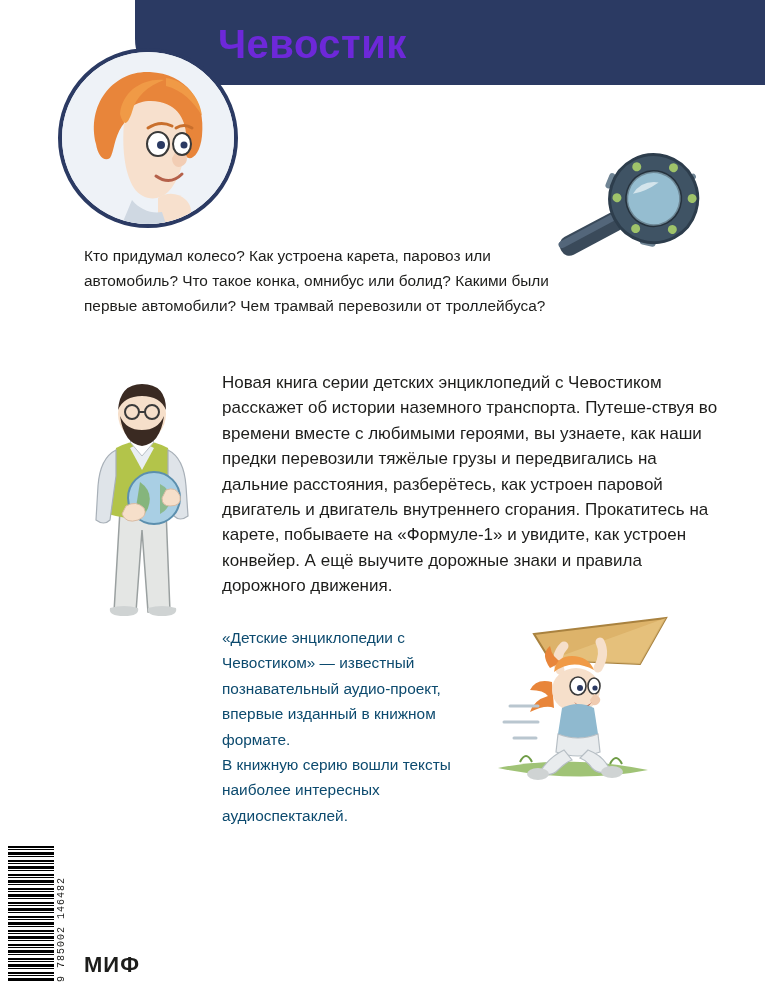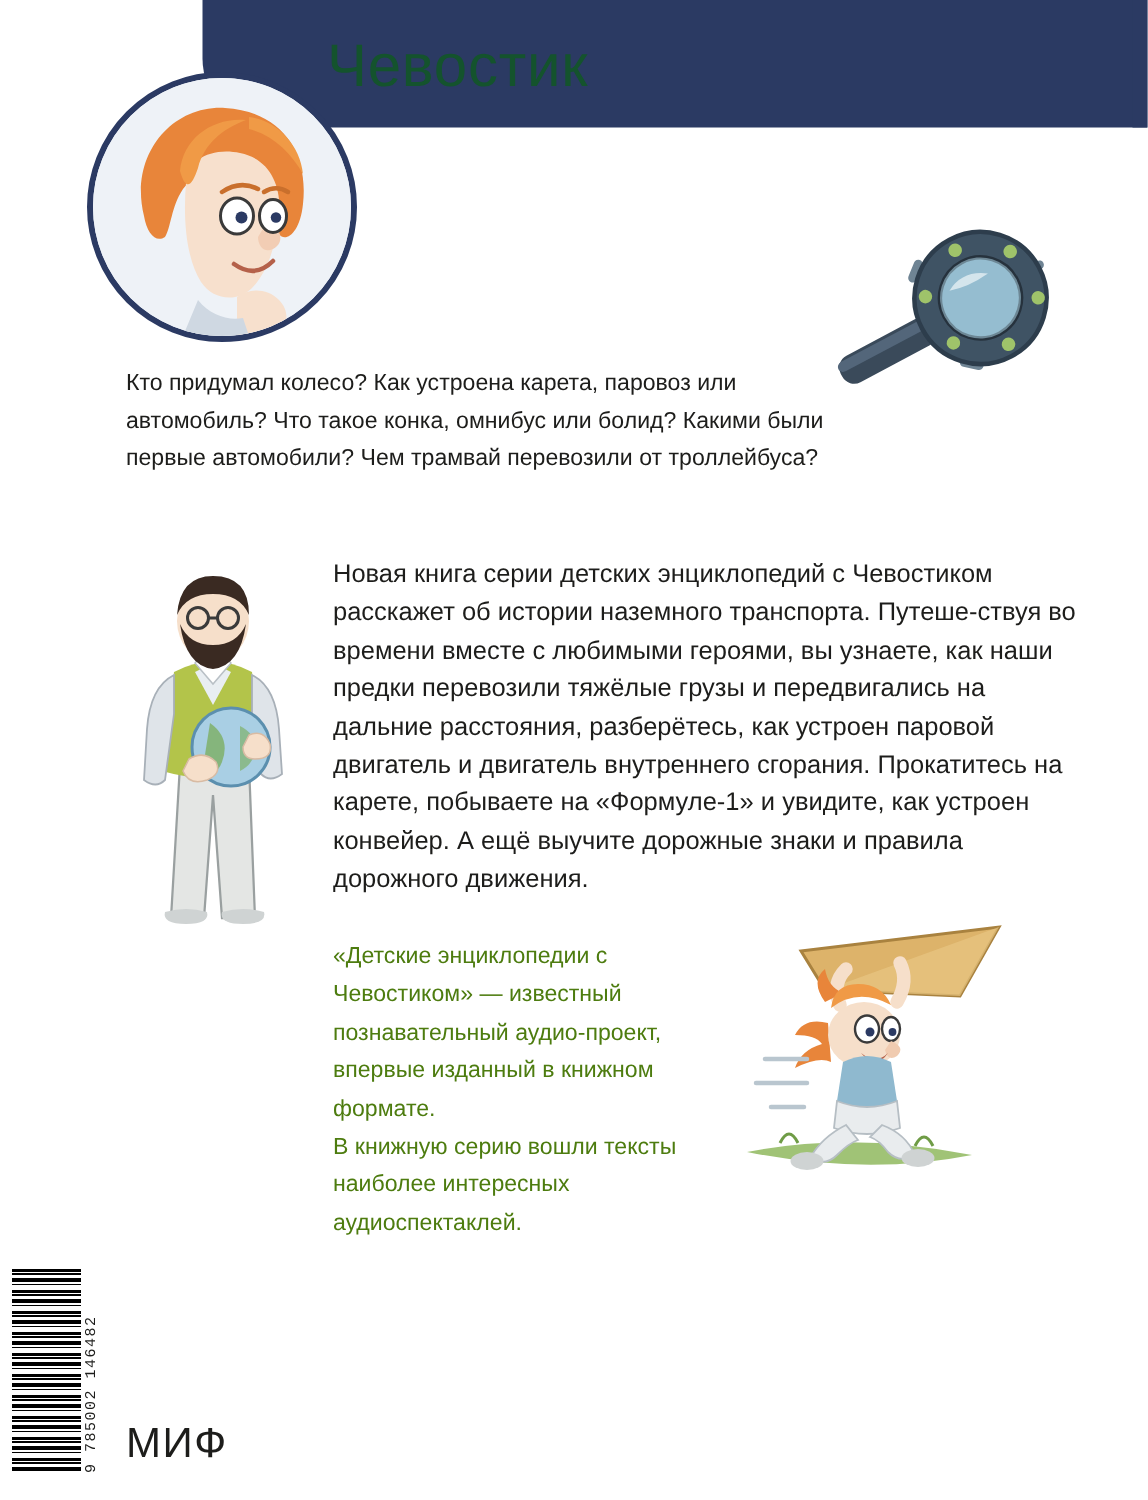--- a/index.html
+++ b/index.html
@@ -33,22 +33,22 @@
     right: -10px;
     width: 20px;
     height: 85px;
     background: #2b3a63;
   }
   .header-title {
     position: absolute;
     top: 22px;
     left: 218px;
     font-size: 40px;
-    font-weight: normal;
-    color: #14532d;
+    font-weight: bold;
+    color: #6d28d9;
     letter-spacing: 0.5px;
   }
 
   
   .hero-circle {
     position: absolute;
     top: 48px;
     left: 58px;
     width: 172px;
     height: 172px;
@@ -87,21 +87,21 @@
     line-height: 25.4px;
     color: #1d1d1b;
   }
   .series-text {
     position: absolute;
     top: 625px;
     left: 222px;
     width: 250px;
     font-size: 15.4px;
     line-height: 25.4px;
-    color: #4d7c0f;
+    color: #0c4a6e;
   }
 
   
   .professor {
     position: absolute;
     top: 370px;
     left: 62px;
     width: 160px;
     height: 250px;
   }
@@ -146,22 +146,22 @@
     writing-mode: vertical-rl;
     transform: rotate(180deg);
     white-space: nowrap;
   }
 
   
   .publisher-logo {
     position: absolute;
     left: 84px;
     bottom: 22px;
-    font-size: 28px;
-    font-weight: normal;
+    font-size: 22px;
+    font-weight: bold;
     letter-spacing: 1px;
     color: #1d1d1b;
   }
 </style>
 </head>
 <body>
 
 <div class="header-banner"></div>
 <div class="header-title">Чевостик</div>
 

